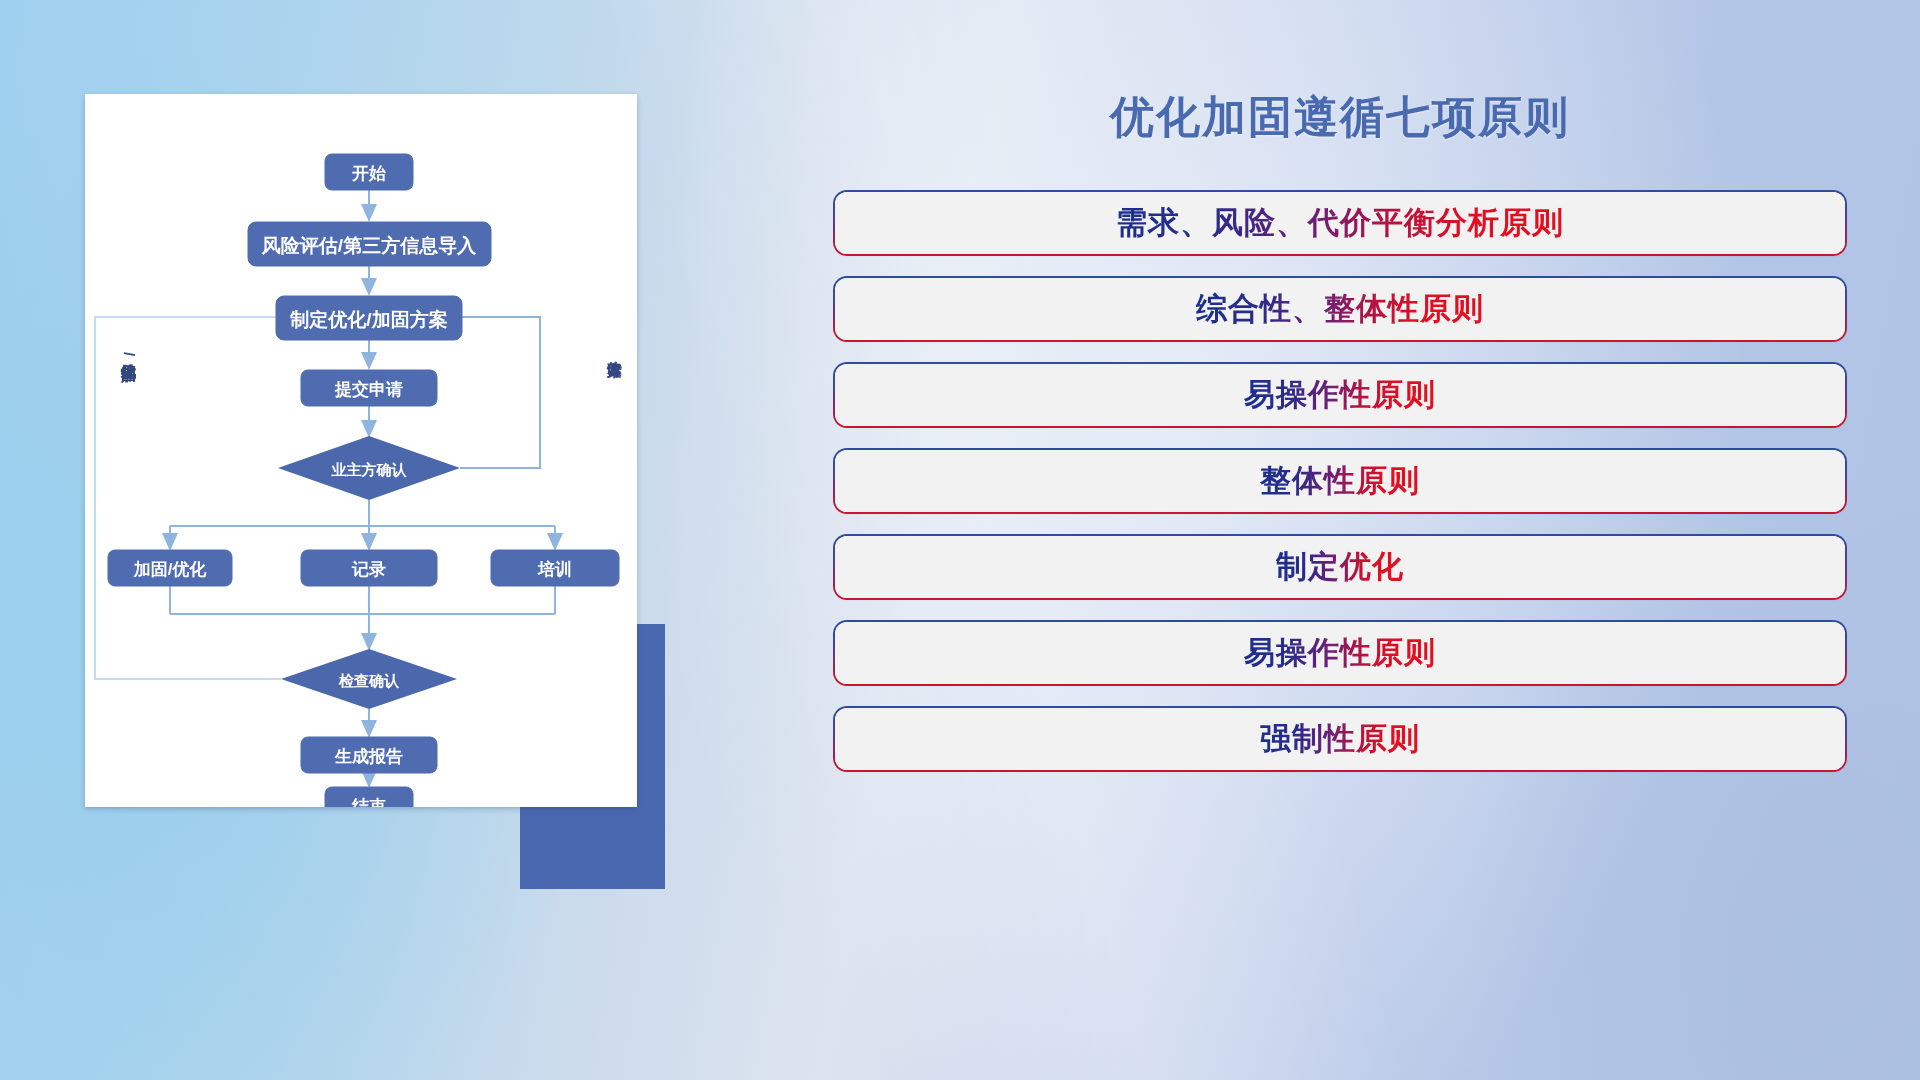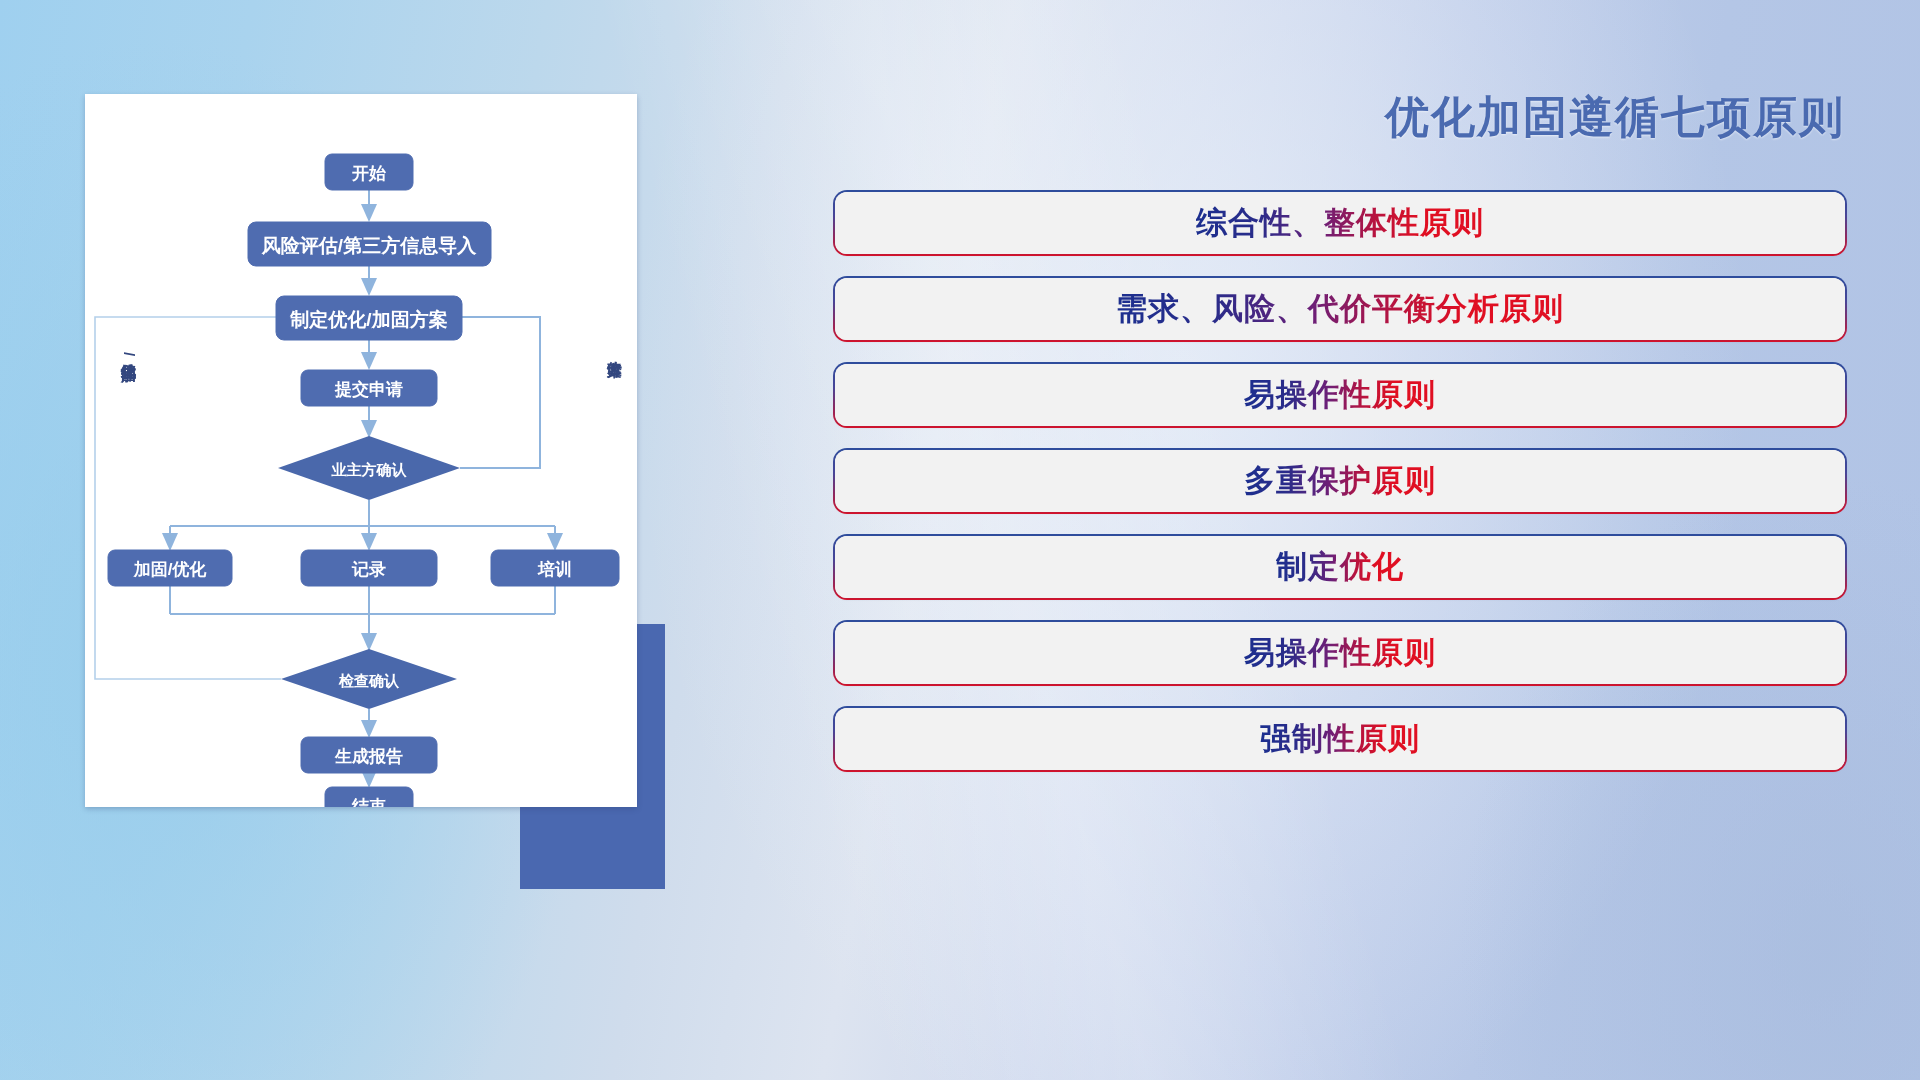--- a/index.html
+++ b/index.html
@@ -56,21 +56,21 @@
   .fconn-thin{stroke:#b4d0ea;stroke-width:1.6;fill:none;}
   .farrow{fill:#8fb4dd;}
   .floop-label{
     fill:#33477f;font-family:"Liberation Sans","DejaVu Sans",sans-serif;
     font-size:15px;font-weight:bold;
   }
 
   
   #right-col{position:absolute;left:835px;top:60px;width:1010px;height:960px;z-index:2;}
   #principles-title{
-    text-align:right;font-size:44px;font-weight:bold;
+    text-align:center;font-size:44px;font-weight:bold;
     color:#4a6ab0;letter-spacing:2px;
     margin:28px 0 0 0;
     text-shadow:0 1px 2px rgba(255,255,255,.55);
   }
   #principles-list{margin-top:45px;display:flex;flex-direction:column;gap:24px;}
   .principle-card{
     position:relative;height:62px;border-radius:12px;
     background:#f2f2f2;
     display:flex;align-items:center;justify-content:center;
     box-shadow:0 1px 3px rgba(40,60,110,.18);
@@ -202,36 +202,36 @@
 </div>
 
 <div id="right-col">
 
   <h1 id="principles-title">优化加固遵循七项原则</h1>
 
   <div id="principles-list">
 
     <div class="principle-card">
       <div class="pc-inner"></div>
+      <span class="principle-label">需求、风险、代价平衡分析原则</span>
+    </div>
+
+    <div class="principle-card">
+      <div class="pc-inner"></div>
       <span class="principle-label">综合性、整体性原则</span>
     </div>
 
     <div class="principle-card">
       <div class="pc-inner"></div>
-      <span class="principle-label">需求、风险、代价平衡分析原则</span>
-    </div>
-
-    <div class="principle-card">
-      <div class="pc-inner"></div>
       <span class="principle-label">易操作性原则</span>
     </div>
 
     <div class="principle-card">
       <div class="pc-inner"></div>
-      <span class="principle-label">多重保护原则</span>
+      <span class="principle-label">整体性原则</span>
     </div>
 
     <div class="principle-card">
       <div class="pc-inner"></div>
       <span class="principle-label">制定优化</span>
     </div>
 
     <div class="principle-card">
       <div class="pc-inner"></div>
       <span class="principle-label">易操作性原则</span>

